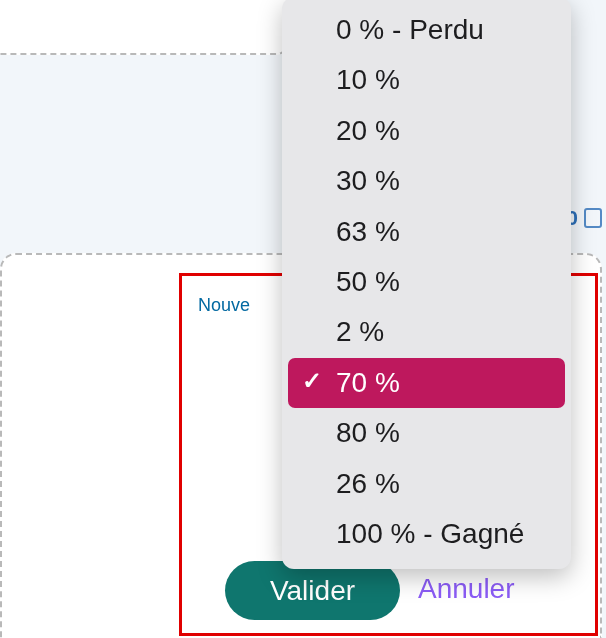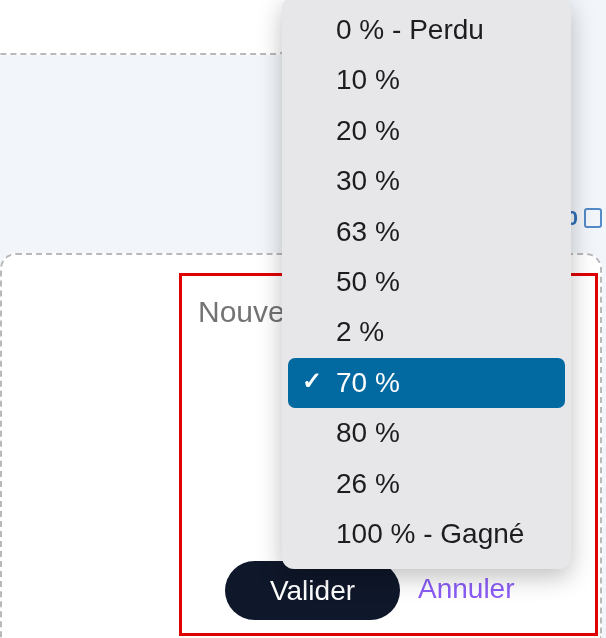--- a/index.html
+++ b/index.html
@@ -62,31 +62,31 @@
       left: 179px;
       width: 419px;
       height: 363px;
       border: 3px solid #e00000;
     }
 
     .label-text {
       position: absolute;
       top: 295px;
       left: 198px;
-      font-size: 30px;
-      color: #737373;
+      font-size: 18px;
+      color: #0369a1;
     }
 
     .validate-btn {
       position: absolute;
       left: 225px;
       top: 561px;
       width: 175px;
       height: 59px;
-      background: #0f172a;
+      background: #0f766e;
       border-radius: 40px;
       color: #fff;
       font-size: 28px;
       display: flex;
       align-items: center;
       justify-content: center;
       font-weight: 400;
       cursor: pointer;
     }
 
@@ -113,21 +113,21 @@
     .dropdown-item {
       font-size: 28px;
       color: #1d1d1f;
       padding: 7px 16px 7px 48px;
       border-radius: 7px;
       position: relative;
       cursor: pointer;
       line-height: 1.3;
     }
     .dropdown-item.selected {
-      background: #0369a1;
+      background: #be185d;
       color: #fff;
     }
     .dropdown-item.selected::before {
       content: "✓";
       position: absolute;
       left: 14px;
       top: 7px;
       font-size: 24px;
       font-weight: 700;
     }

